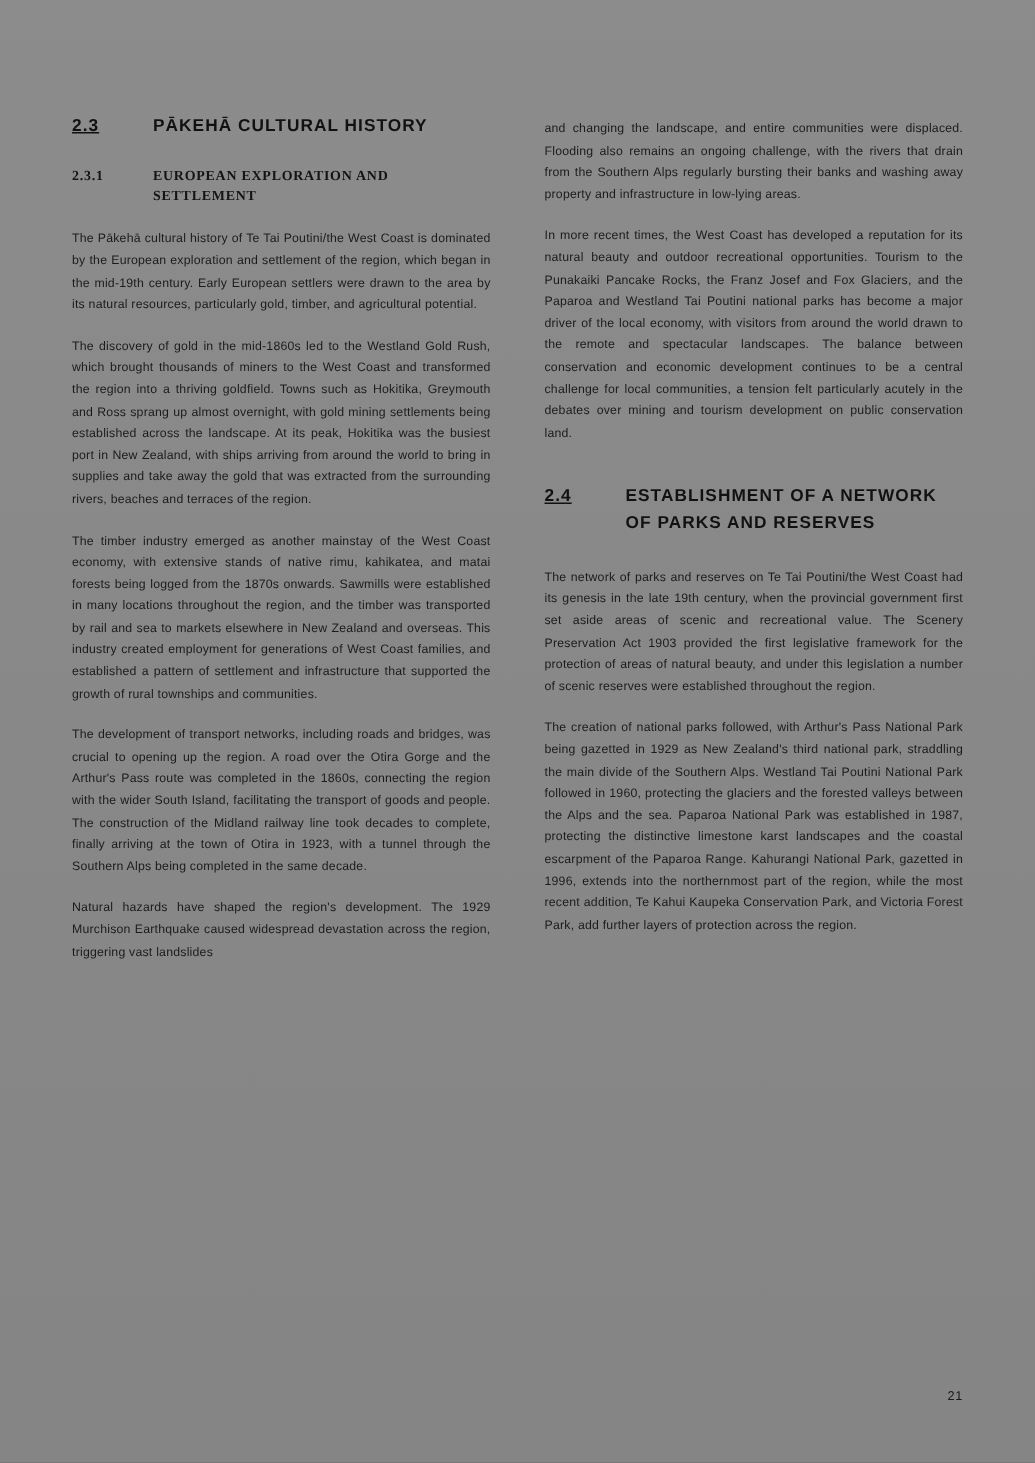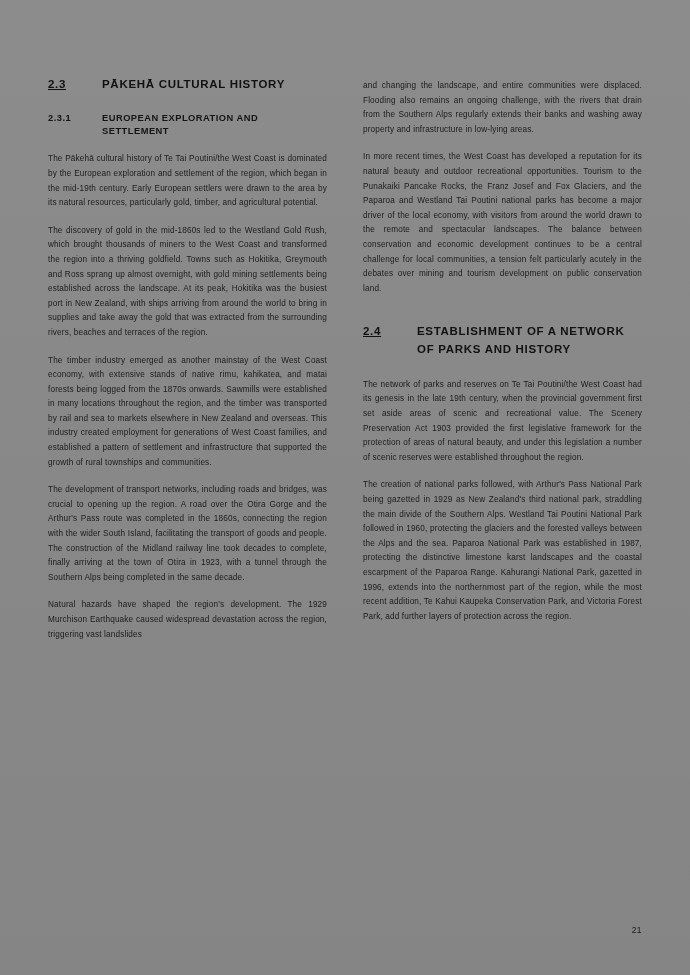--- a/index.html
+++ b/index.html
@@ -52,20 +52,21 @@
     text-decoration: underline;
   }
   h2.sub-title {
     font-size: 9.3px;
     font-weight: bold;
     letter-spacing: 0.5px;
     margin: 0 0 14px 0;
     color: #141414;
     line-height: 1.42;
     display: flex;
+    font-family: Liberation Serif, serif;
   }
   h2.sub-title .num {
     width: 54px;
     flex: 0 0 54px;
   }
   h2.sub-title .txt {
     flex: 1;
   }
   p.body {
     font-size: 8.2px;
@@ -121,26 +122,26 @@
         <p class="body">The Pākehā cultural history of Te Tai Poutini/the West Coast is dominated by the European exploration and settlement of the region, which began in the mid-19th century. Early European settlers were drawn to the area by its natural resources, particularly gold, timber, and agricultural potential.</p>
         <p class="body">The discovery of gold in the mid-1860s led to the Westland Gold Rush, which brought thousands of miners to the West Coast and transformed the region into a thriving goldfield. Towns such as Hokitika, Greymouth and Ross sprang up almost overnight, with gold mining settlements being established across the landscape. At its peak, Hokitika was the busiest port in New Zealand, with ships arriving from around the world to bring in supplies and take away the gold that was extracted from the surrounding rivers, beaches and terraces of the region.</p>
         <p class="body">The timber industry emerged as another mainstay of the West Coast economy, with extensive stands of native rimu, kahikatea, and matai forests being logged from the 1870s onwards. Sawmills were established in many locations throughout the region, and the timber was transported by rail and sea to markets elsewhere in New Zealand and overseas. This industry created employment for generations of West Coast families, and established a pattern of settlement and infrastructure that supported the growth of rural townships and communities.</p>
         <p class="body">The development of transport networks, including roads and bridges, was crucial to opening up the region. A road over the Otira Gorge and the Arthur's Pass route was completed in the 1860s, connecting the region with the wider South Island, facilitating the transport of goods and people. The construction of the Midland railway line took decades to complete, finally arriving at the town of Otira in 1923, with a tunnel through the Southern Alps being completed in the same decade.</p>
         <p class="body">Natural hazards have shaped the region's development. The 1929 Murchison Earthquake caused widespread devastation across the region, triggering vast landslides</p>
 
       </div>
 
       <div class="col right-col-top">
 
-        <p class="body">and changing the landscape, and entire communities were displaced. Flooding also remains an ongoing challenge, with the rivers that drain from the Southern Alps regularly extends their banks and washing away property and infrastructure in low-lying areas.</p>
+        <p class="body">and changing the landscape, and entire communities were displaced. Flooding also remains an ongoing challenge, with the rivers that drain from the Southern Alps regularly bursting their banks and washing away property and infrastructure in low-lying areas.</p>
         <p class="body">In more recent times, the West Coast has developed a reputation for its natural beauty and outdoor recreational opportunities. Tourism to the Punakaiki Pancake Rocks, the Franz Josef and Fox Glaciers, and the Paparoa and Westland Tai Poutini national parks has become a major driver of the local economy, with visitors from around the world drawn to the remote and spectacular landscapes. The balance between conservation and economic development continues to be a central challenge for local communities, a tension felt particularly acutely in the debates over mining and tourism development on public conservation land.</p>
 
         <h1 class="section-num-title second">
           <span class="num">2.4</span>
-          <span class="txt">ESTABLISHMENT OF A NETWORK OF PARKS AND HISTORY</span>
+          <span class="txt">ESTABLISHMENT OF A NETWORK OF PARKS AND RESERVES</span>
         </h1>
 
         <p class="body">The network of parks and reserves on Te Tai Poutini/the West Coast had its genesis in the late 19th century, when the provincial government first set aside areas of scenic and recreational value. The Scenery Preservation Act 1903 provided the first legislative framework for the protection of areas of natural beauty, and under this legislation a number of scenic reserves were established throughout the region.</p>
         <p class="body">The creation of national parks followed, with Arthur's Pass National Park being gazetted in 1929 as New Zealand's third national park, straddling the main divide of the Southern Alps. Westland Tai Poutini National Park followed in 1960, protecting the glaciers and the forested valleys between the Alps and the sea. Paparoa National Park was established in 1987, protecting the distinctive limestone karst landscapes and the coastal escarpment of the Paparoa Range. Kahurangi National Park, gazetted in 1996, extends into the northernmost part of the region, while the most recent addition, Te Kahui Kaupeka Conservation Park, and Victoria Forest Park, add further layers of protection across the region.</p>
 
       </div>
 
     </div>
   </div>
 

